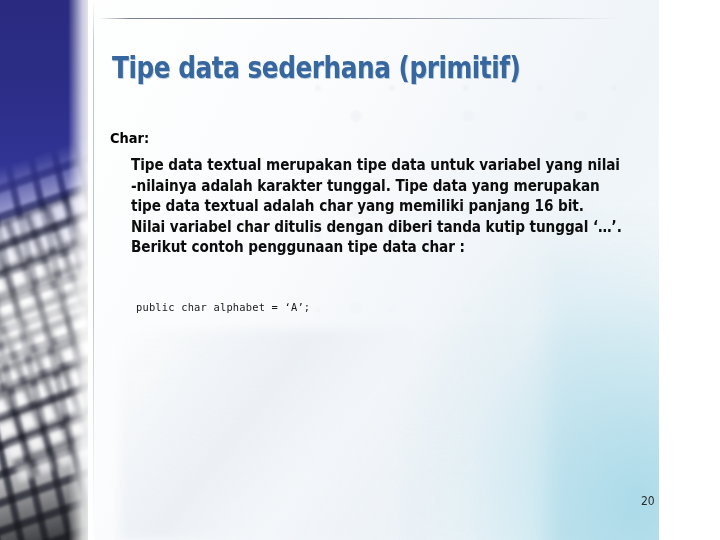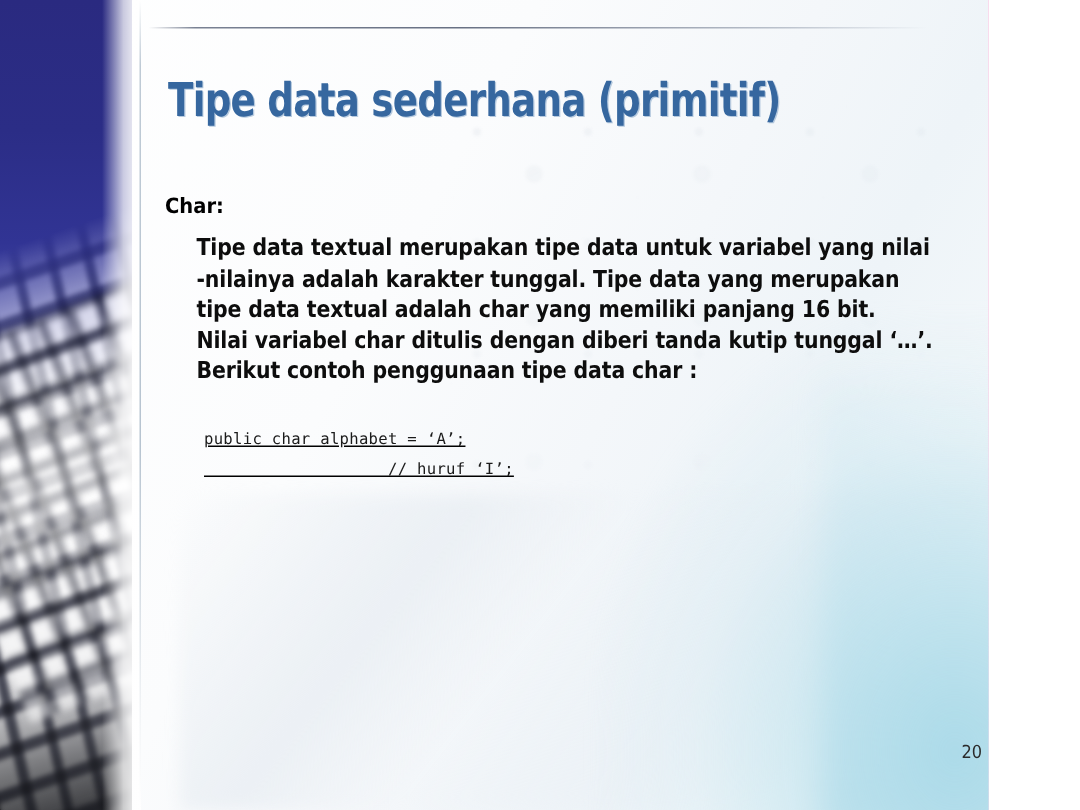--- a/index.html
+++ b/index.html
@@ -254,23 +254,22 @@
     color: #0d0d0d;
     white-space: nowrap;
     transform: scaleX(0.88);
     transform-origin: left top;
     letter-spacing: -0.1px;
   }
 
   .code-block {
     position: absolute;
     left: 136px;
-    top: 283px;
+    top: 297px;
     width: 560px;
-    text-decoration: underline;
   }
   .code-line {
     font-family: "DejaVu Sans Mono", monospace;
     font-size: 10.4px;
     line-height: 20px;
     color: #1a1a1a;
     white-space: pre;
     letter-spacing: 0.2px;
   }
 
@@ -314,18 +313,17 @@
   <div class="body-block">
     <div class="body-line">Tipe data textual merupakan tipe data untuk variabel yang nilai</div>
     <div class="body-line">-nilainya adalah karakter tunggal. Tipe data yang merupakan</div>
     <div class="body-line">tipe data textual adalah char yang memiliki panjang 16 bit.</div>
     <div class="body-line">Nilai variabel char ditulis dengan diberi tanda kutip tunggal ‘…’.</div>
     <div class="body-line">Berikut contoh penggunaan tipe data char :</div>
   </div>
 
   <div class="code-block">
     <div class="code-line">public char alphabet = ‘A’;</div>
-    <div class="code-line">                   // huruf ‘I’;</div>
   </div>
 
   <div class="page-number">20</div>
 
 </div>
 
 </body></html>

